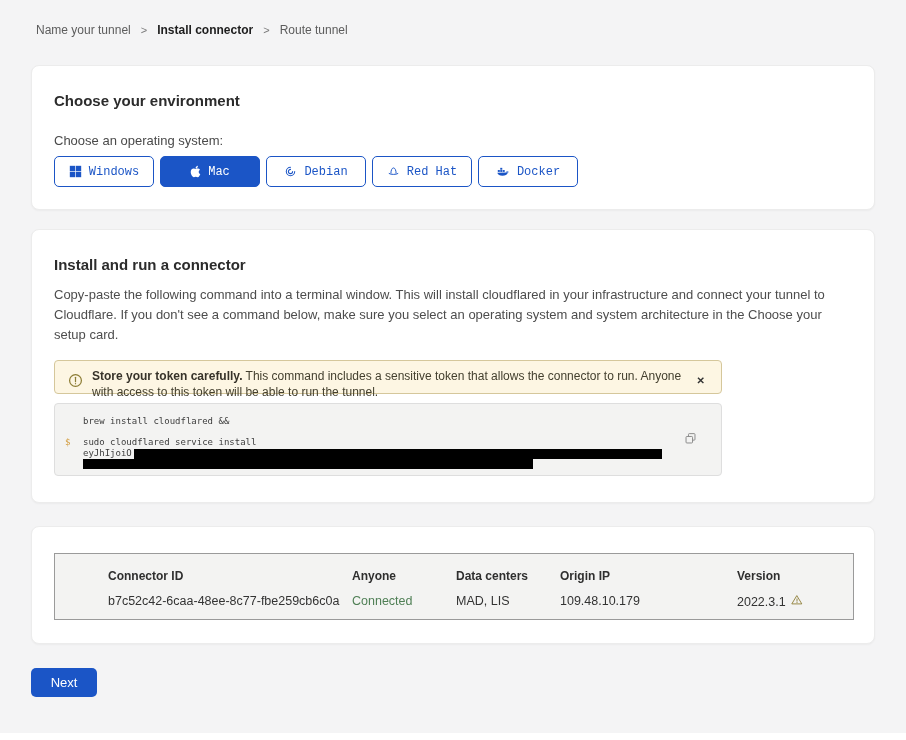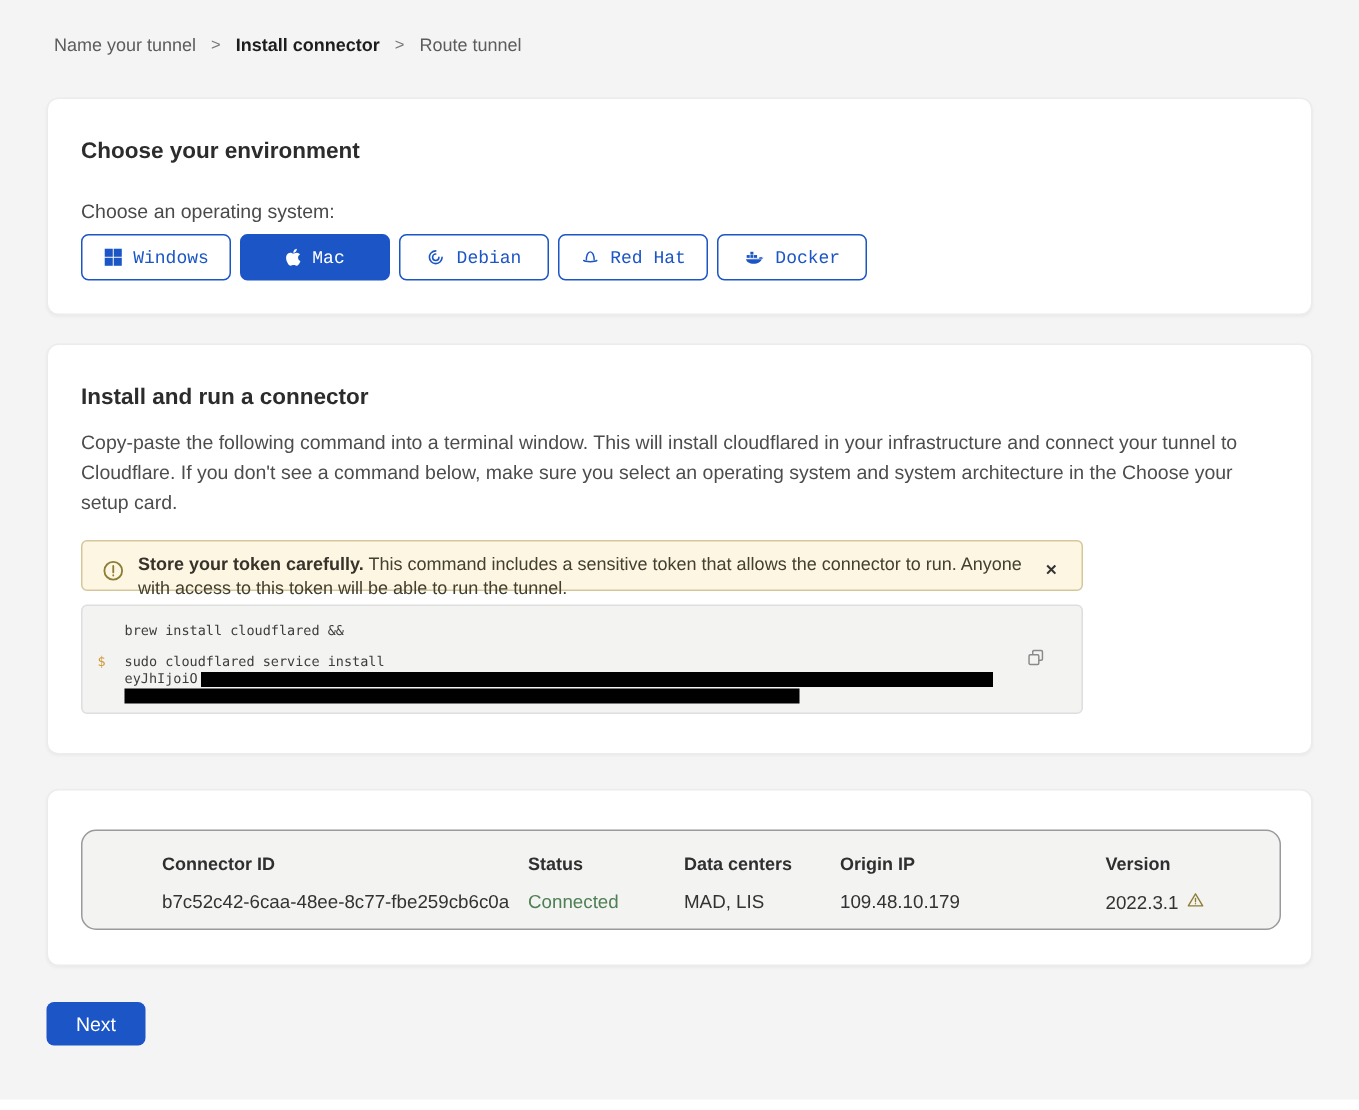--- a/index.html
+++ b/index.html
@@ -79,21 +79,21 @@
   .copy-btn {
     position:absolute; right:22px; top:26px;
     background:none; border:none; cursor:pointer; padding:2px;
   }
 
   
   .card-connectors { margin-top:23px; padding:26px 22px 23px 22px; }
   .card-connectors .card-title { margin-bottom:24px; }
   .conn-table {
     width:800px; height:67px;
-    background:#f3f3f2; border:1px solid #9a9a9a; border-radius:10px;
+    background:#f3f3f2; border:1px solid #9a9a9a; border-radius:0;
     padding:15px 20px 0 53px;
   }
   .conn-grid { display:grid; grid-template-columns:244px 104px 104px 177px 1fr; }
   .conn-head { font-size:12px; font-weight:bold; color:#2f2f2f; padding-bottom:11px; }
   .conn-cell { font-size:12.5px; color:#333; }
   .status-connected { color:#4f7f55; }
   .version-cell { display:flex; align-items:center; gap:5px; }
 
   
   .next-btn {
@@ -210,21 +210,21 @@
         <rect x="2.5" y="5.5" width="8" height="8" rx="1" fill="#f3f3f2"></rect>
       </svg>
     </button>
   </div>
 </section>
 
 <section class="card card-connectors">
   <div class="conn-table">
     <div class="conn-grid">
       <div class="conn-head">Connector ID</div>
-      <div class="conn-head">Status</div>
+      <div class="conn-head">Anyone</div>
       <div class="conn-head">Data centers</div>
       <div class="conn-head">Origin IP</div>
       <div class="conn-head">Version</div>
     </div>
     <div class="conn-grid">
       <div class="conn-cell">b7c52c42-6caa-48ee-8c77-fbe259cb6c0a</div>
       <div class="conn-cell status-connected">Connected</div>
       <div class="conn-cell">MAD, LIS</div>
       <div class="conn-cell">109.48.10.179</div>
       <div class="conn-cell version-cell">

